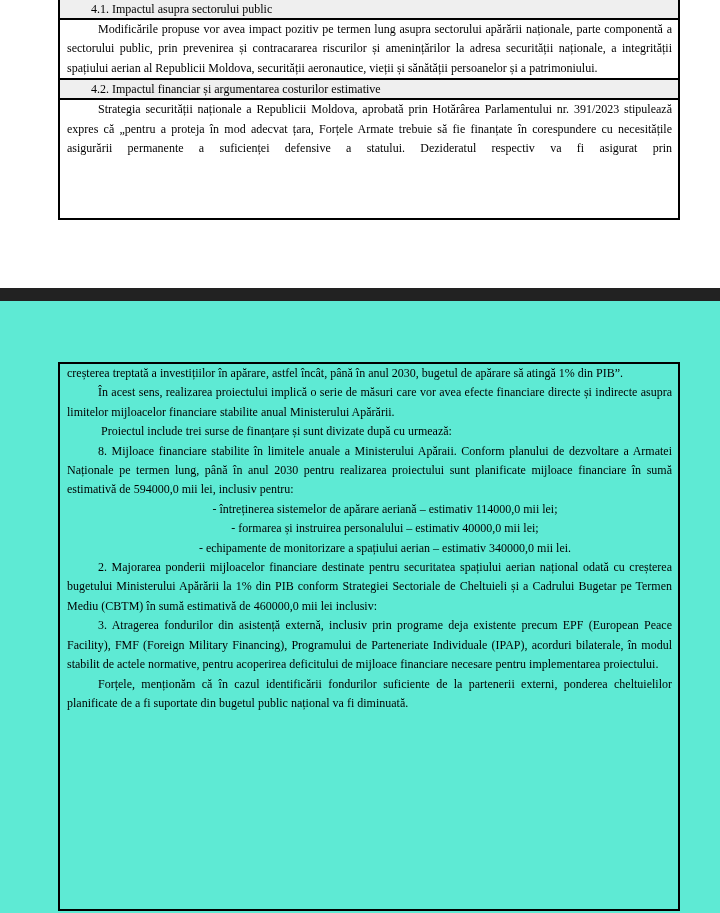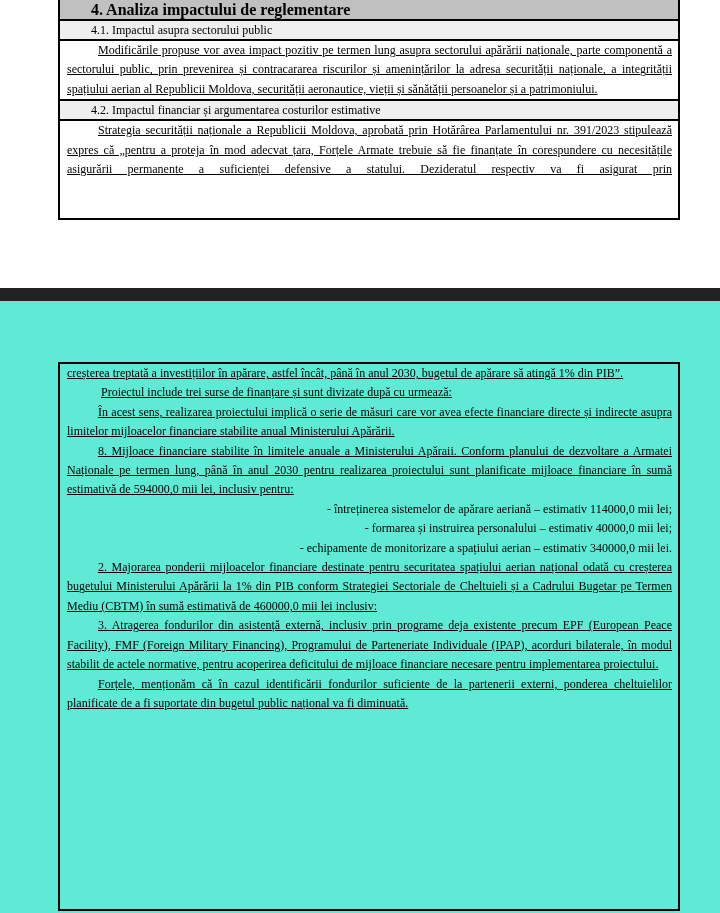--- a/index.html
+++ b/index.html
@@ -77,45 +77,41 @@
       line-height: 18px;
       padding-left: 31px;
     }
     .row-body {
       padding: 0 6px 0 7px;
     }
     .para {
       text-align: justify;
       text-align-last: left;
       margin: 0;
-      text-decoration: underline;
     }
     .para.indent {
       text-indent: 31px;
     }
     .para.indent2 {
       text-indent: 34px;
     }
     .para.justify-last {
       text-align-last: justify;
     }
     .bullet {
       margin: 0;
       padding-left: 31px;
-      text-align: right;
+      text-align: center;
     }
   </style>
 </head>
 <body>
 
 <div class="page-top">
   <div class="table table1">
-    <div class="row row-header">
-      <span>4. Analiza impactului de reglementare</span>
-    </div>
     <div class="row row-sub">
       <span>4.1. Impactul asupra sectorului public</span>
     </div>
     <div class="row row-body">
       <p class="para indent">Modificările propuse vor avea impact pozitiv pe termen lung asupra sectorului apărării naționale, parte componentă a sectorului public, prin prevenirea și contracararea riscurilor și amenințărilor la adresa securității naționale, a integrității spațiului aerian al Republicii Moldova, securității aeronautice, vieții și sănătății persoanelor și a patrimoniului.</p>
     </div>
     <div class="row row-sub">
       <span>4.2. Impactul financiar și argumentarea costurilor estimative</span>
     </div>
     <div class="row row-body">
@@ -123,22 +119,22 @@
     </div>
   </div>
 </div>
 
 <div class="separator"></div>
 
 <div class="page-bottom">
   <div class="table table2">
     <div class="row row-body">
       <p class="para">creșterea treptată a investițiilor în apărare, astfel încât, până în anul 2030, bugetul de apărare să atingă 1% din PIB”.</p>
+      <p class="para indent">În acest sens, realizarea proiectului implică o serie de măsuri care vor avea efecte financiare directe și indirecte asupra limitelor mijloacelor financiare stabilite anual Ministerului Apărării.</p>
       <p class="para indent2">Proiectul include trei surse de finanțare și sunt divizate după cu urmează:</p>
-      <p class="para indent">În acest sens, realizarea proiectului implică o serie de măsuri care vor avea efecte financiare directe și indirecte asupra limitelor mijloacelor financiare stabilite anual Ministerului Apărării.</p>
 
       <p class="para indent">8.  Mijloace financiare stabilite în limitele anuale a Ministerului Apăraii. Conform planului de dezvoltare a Armatei Naționale pe termen lung, până în anul 2030 pentru realizarea proiectului sunt planificate mijloace financiare în sumă estimativă de 594000,0 mii lei, inclusiv pentru:</p>
       <p class="bullet">- întreținerea sistemelor de apărare aeriană – estimativ 114000,0 mii lei;</p>
       <p class="bullet">- formarea și instruirea personalului – estimativ 40000,0 mii lei;</p>
       <p class="bullet">- echipamente de monitorizare a spațiului aerian – estimativ 340000,0 mii lei.</p>
 
       <p class="para indent">2.  Majorarea ponderii mijloacelor financiare destinate pentru securitatea spațiului aerian național odată cu creșterea bugetului Ministerului Apărării la 1% din PIB conform Strategiei Sectoriale de Cheltuieli și a Cadrului Bugetar pe Termen Mediu (CBTM) în sumă estimativă de 460000,0 mii lei inclusiv:</p>
 
       <p class="para indent">3. Atragerea fondurilor din asistență externă, inclusiv prin programe deja existente precum EPF (European Peace Facility), FMF (Foreign Military Financing), Programului de Parteneriate Individuale (IPAP), acorduri bilaterale, în modul stabilit de actele normative, pentru acoperirea deficitului de mijloace financiare necesare pentru implementarea proiectului.</p>
 

